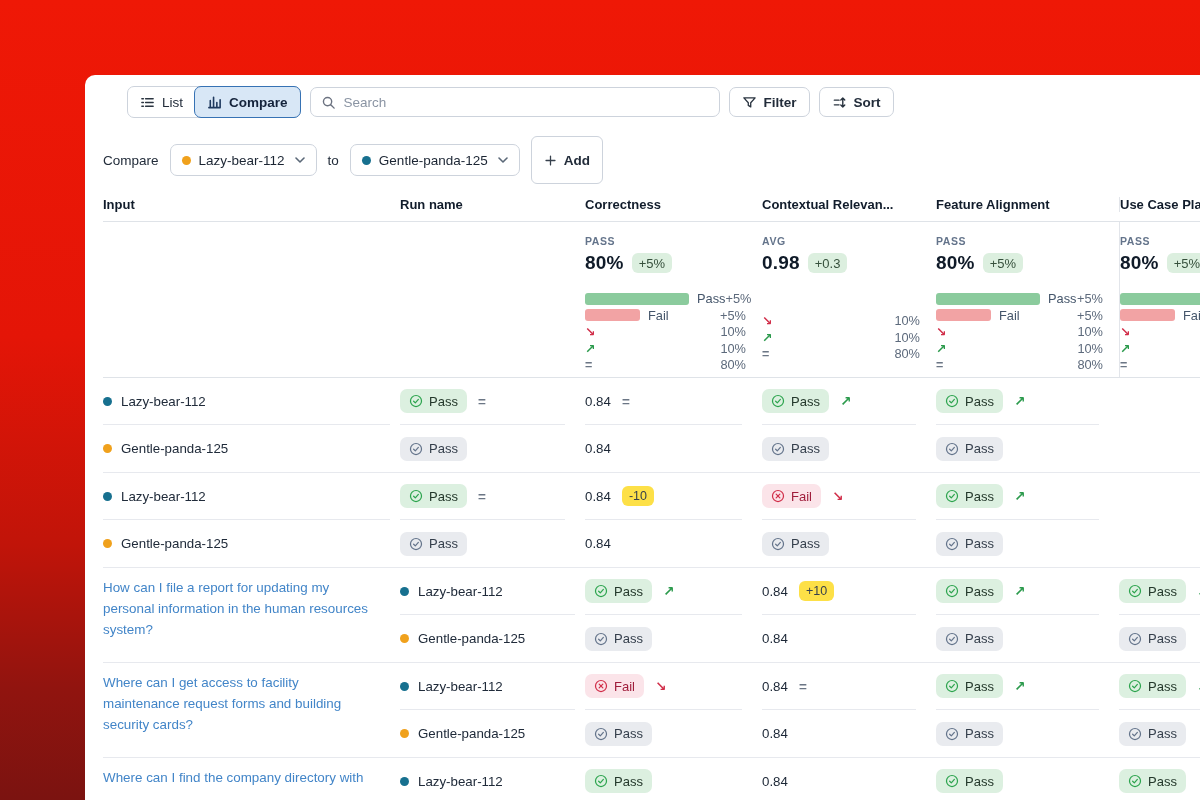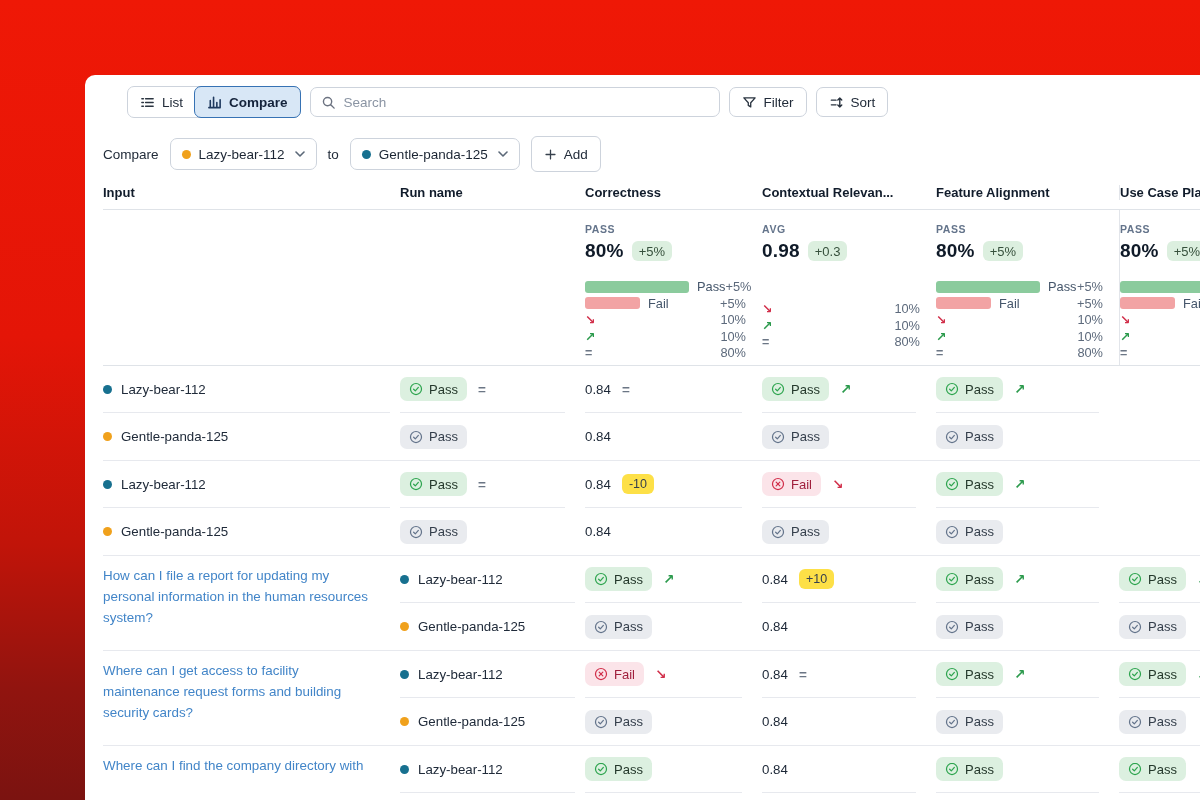--- a/index.html
+++ b/index.html
@@ -11,40 +11,40 @@
 
   
   .tabs{height:36px;border-bottom:1px solid #e5e8ec;display:flex;gap:26px;align-items:stretch;padding:0 18px;}
   .tab{position:relative;display:flex;align-items:center;font-size:13.5px;color:#4d5e74;font-weight:600;cursor:pointer;}
   .tab.active{color:#16222f;font-weight:700;}
   .tab.active::after{content:"";position:absolute;left:0;right:0;bottom:0;height:3px;background:#2e6fba;border-radius:2px 2px 0 0;}
 
   
   .toolbar{display:flex;align-items:center;gap:9px;padding:11px 18px 0 18px;margin-left:24px;}
   .btn{display:inline-flex;align-items:center;gap:7px;height:30px;padding:0 12px;background:#fff;
-    border:1px solid #cdd3dc;border-radius:7px;font-size:13.5px;color:#222c3a;font-weight:400;white-space:nowrap;cursor:pointer;
+    border:1px solid #cdd3dc;border-radius:7px;font-size:13.5px;color:#222c3a;font-weight:700;white-space:nowrap;cursor:pointer;
     font-family:inherit;}
   .segmented{display:flex;align-items:stretch;height:30px;border:1px solid #cdd3dc;border-radius:7px;background:#fff;}
   .seg{display:inline-flex;align-items:center;gap:7px;padding:0 12px;font-size:13.5px;color:#222c3a;font-weight:500;
     background:transparent;border:none;border-radius:7px;cursor:pointer;font-family:inherit;white-space:nowrap;}
   .seg.active{background:#d8e7f6;border:1.5px solid #3672b4;margin:-1px;color:#14233b;font-weight:600;}
   .search{display:flex;align-items:center;gap:8px;width:410px;height:30px;border:1px solid #cdd3dc;border-radius:7px;
     padding:0 10px;box-sizing:border-box;background:#fff;}
   .search .ph{font-size:13.5px;color:#8a94a3;}
 
   
   .compare-bar{display:flex;align-items:center;gap:11px;margin:18px 18px 0 18px;}
   .cmp-label{font-size:13.5px;color:#222c3a;}
   .dd{display:inline-flex;align-items:center;gap:8px;height:32px;padding:0 11px;border:1px solid #cdd3dc;border-radius:7px;
     background:#fff;font-size:13.5px;color:#1b2533;font-weight:500;white-space:nowrap;cursor:pointer;font-family:inherit;}
   .dot{width:9px;height:9px;border-radius:50%;display:inline-block;flex:none;}
   .dot.orange{background:#f0a11c;}
   .dot.teal{background:#17708f;}
   .chev{width:10px;height:6px;margin-left:2px;}
-  .btn.add{height:36px;border-radius:6px;}
+  .btn.add{height:48px;border-radius:6px;}
   .plus{width:13px;height:13px;}
 
   
   .grid{display:grid;grid-template-columns:297px 185px 177px 174px 183px 200px;margin-left:18px;}
   .thead{margin-top:13px;padding-bottom:9px;border-bottom:1px solid #dfe3e8;}
   .th{font-size:13px;font-weight:700;color:#111c2b;white-space:nowrap;overflow:hidden;}
   .th.vline{border-left:1px solid #e2e5ea;}
 
   
   .summary{height:156px;border-bottom:1px solid #dfe3e8;box-sizing:border-box;}

